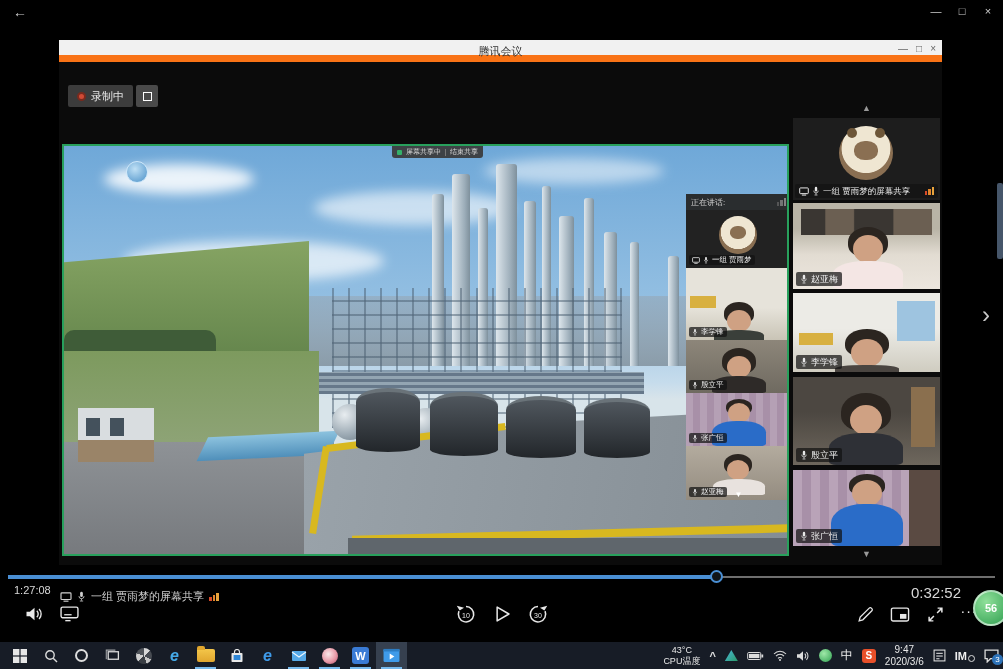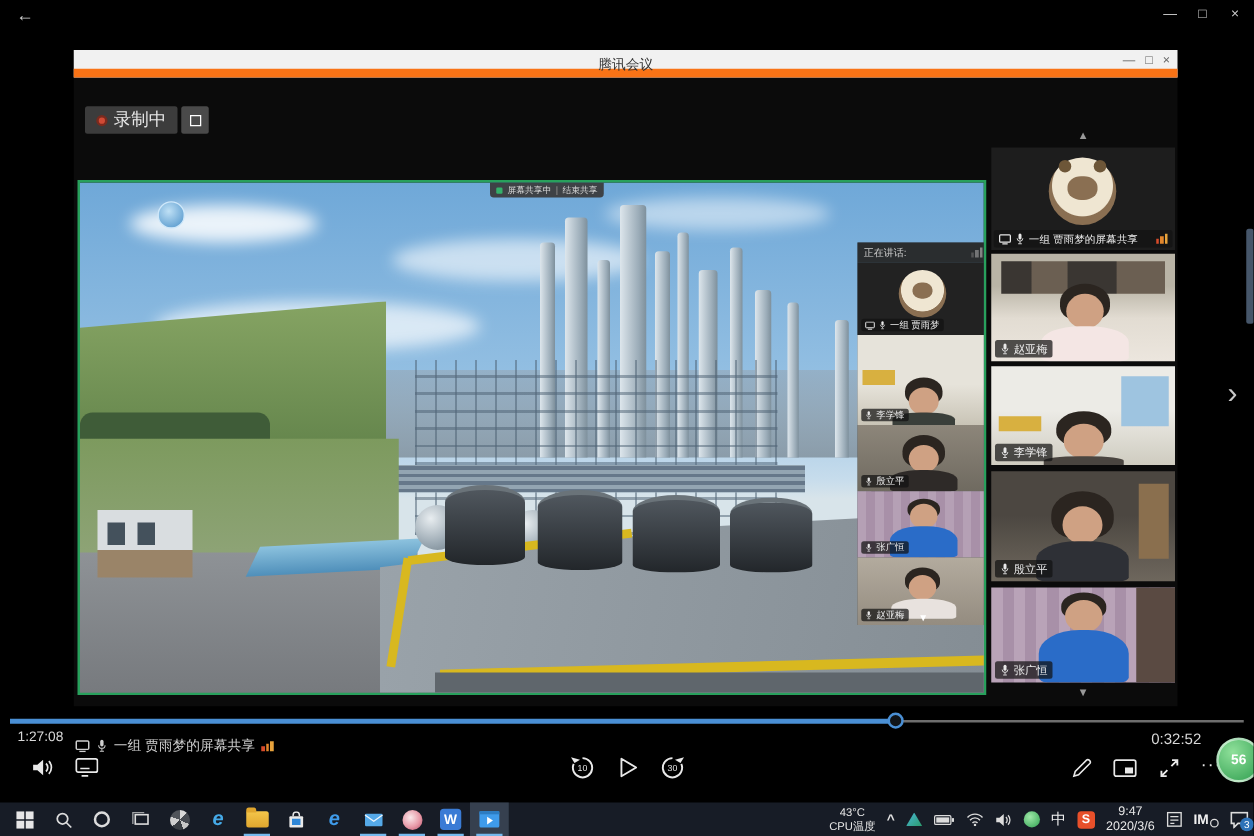--- a/index.html
+++ b/index.html
@@ -13,21 +13,21 @@
   .winbtn{width:26px;height:18px;display:flex;align-items:center;justify-content:center;color:#cfcfcf;font-size:11px}
   
   #meeting{position:absolute;left:59px;top:40px;width:883px;height:525px;background:#0b0b0b}
   #mtitle{position:absolute;left:0;top:0;width:100%;height:22px;background:#f1f1f1;border-bottom:7px solid #f97316}
   #mtitle .t{position:absolute;left:0;right:0;top:4px;text-align:center;font-size:11px;color:#333}
   #mtitle .ctr{position:absolute;right:6px;top:3px;display:flex;gap:8px;color:#666;font-size:10px}
   
   #recpill{position:absolute;left:9px;top:45px;height:22px;display:flex;align-items:center}
   #recpill .pill{display:flex;align-items:center;gap:5px;background:#3c3c3c;height:22px;padding:0 9px;border-radius:2px}
   #recpill .dot{width:9px;height:9px;border-radius:50%;background:#d04a35;border:2px solid #7a2a1e}
-  #recpill .txt{font-size:14px;color:#e8e8e8}
+  #recpill .txt{font-size:11px;color:#e8e8e8}
   #recpill .stopbtn{width:22px;height:22px;margin-left:3px;background:#4a4a4a;border-radius:2px;display:flex;align-items:center;justify-content:center}
   #recpill .stopsq{width:9px;height:9px;border:1.5px solid #fff;background:transparent}
   
   #scene{position:absolute;left:3px;top:104px;width:727px;height:412px;border:2px solid #28a05c;
     background:linear-gradient(180deg,#6fa8d8 0%,#93bfe2 38%,#c6dcec 58%,#d8e4ea 62%);overflow:hidden}
   .cloud{position:absolute;background:rgba(255,255,255,.85);border-radius:50%;filter:blur(6px)}
   .col{position:absolute;background:linear-gradient(90deg,#dde6ec,#9cadb9 70%,#7e909c);border-radius:3px 3px 0 0}
   .tag{position:absolute;left:3px;bottom:3px;display:flex;align-items:center;gap:3px;background:rgba(18,18,18,.72);
     color:#ececec;font-size:9px;line-height:1;padding:2px 4px;border-radius:2px;white-space:nowrap}
   .sig{display:flex;align-items:flex-end;gap:1px}
@@ -406,21 +406,21 @@
   <div class="abs" style="left:982px;top:303px;font-size:24px;color:#c8c8c8;line-height:1">›</div>
   <div class="abs" style="left:997px;top:183px;width:6px;height:76px;background:#46566a;border-radius:2px"></div>
 
   <div class="abs" style="left:8px;top:573px;width:987px;height:8px">
     <div class="abs" style="left:0;top:3px;width:100%;height:1.5px;background:#6e6e6e"></div>
     <div class="abs" style="left: 0px; top: 2px; height: 3.5px; background: rgb(74, 143, 212); width: 71.8%;"></div>
     <div class="abs" style="left:71.8%;top:-3px;width:13px;height:13px;margin-left:-7px;border-radius:50%;border:2.5px solid #4a8fd4;background:#101418"></div>
   </div>
 
   <div class="abs" style="left:14px;top:584px;font-size:11px;color:#d8d8d8">1:27:08</div>
-  <div class="abs" style="right:42px;top:584px;font-size:12px;color:#d8d8d8">0:32:52</div>
+  <div class="abs" style="right:42px;top:584px;font-size:15px;color:#d8d8d8">0:32:52</div>
 
   <div class="abs flex" style="left:60px;top:589px;gap:5px">
     <svg class="ic" width="12" height="10" style="color:#cfcfcf">
         <use href="#i-mon"></use>
       </svg>
     <svg class="ic" width="9" height="11" style="color:#cfcfcf">
         <use href="#i-mic"></use>
       </svg>
     <span style="font-size:11px;color:#cfcfcf">一组  贾雨梦的屏幕共享</span>
     <span class="sig">

